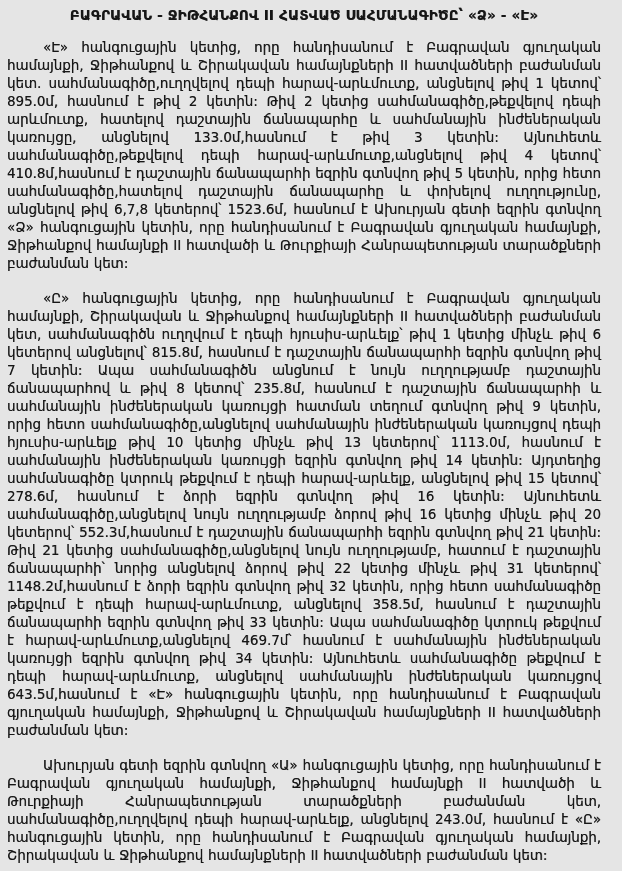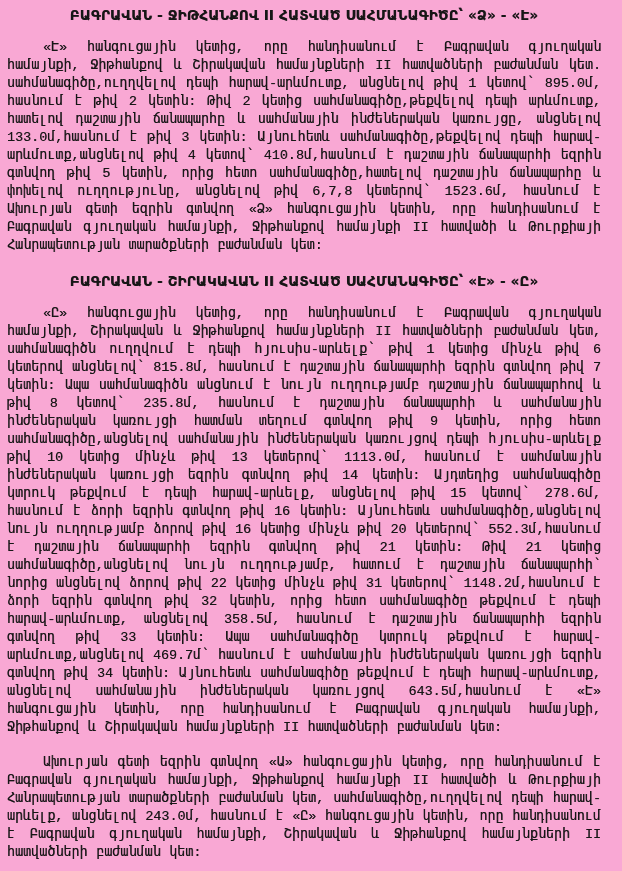--- a/index.html
+++ b/index.html
@@ -15,55 +15,53 @@
     color: #161616;
     
     text-shadow: 0.35px 0.35px 0 rgba(0,0,0,0.55);
     -webkit-font-smoothing: none;
   }
   .page {
     box-sizing: border-box;
     width: 622px;
     height: 871px;
     padding: 6px 21px 0 7px;
-    background: #f9a8d4;
+    background: #e5e5e5;
   }
   .section { margin: 0; }
   .section + .section { margin-top: 17px; }
   .sec-heading {
     margin: 0;
     font-size: 13.5px;
     line-height: 18px;
     font-weight: bold;
     text-align: center;
     letter-spacing: 0.2px;
     white-space: nowrap;
   }
   .sec-body {
     margin: 15px 0 0 0;
     font-size: 13.4px;
     line-height: 18px;
     text-align: justify;
     text-indent: 36px;
     word-spacing: 0.5px;
-    font-family: Liberation Mono, monospace;
   }
 </style>
 </head>
 <body>
 
 <div class="page">
 
   <div class="section">
     <h2 class="sec-heading">ԲԱԳՐԱՎԱՆ - ՋԻԹՀԱՆՔՈՎ II ՀԱՏՎԱԾ ՍԱՀՄԱՆԱԳԻԾԸ՝ «Ձ» - «Է»</h2>
     <p class="sec-body">«Է» հանգուցային կետից, որը հանդիսանում է Բագրավան գյուղական համայնքի, Ջիթհանքով և Շիրակավան համայնքների II հատվածների բաժանման կետ. սահմանագիծը,ուղղվելով դեպի հարավ-արևմուտք, անցնելով թիվ 1 կետով՝ 895.0մ, հասնում է թիվ 2 կետին: Թիվ 2 կետից սահմանագիծը,թեքվելով դեպի արևմուտք, հատելով դաշտային ճանապարհը և սահմանային ինժեներական կառույցը, անցնելով 133.0մ,հասնում է թիվ 3 կետին: Այնուհետև սահմանագիծը,թեքվելով դեպի հարավ-արևմուտք,անցնելով թիվ 4 կետով՝ 410.8մ,հասնում է դաշտային ճանապարհի եզրին գտնվող թիվ 5 կետին, որից հետո սահմանագիծը,հատելով դաշտային ճանապարհը և փոխելով ուղղությունը, անցնելով թիվ 6,7,8 կետերով՝ 1523.6մ, հասնում է Ախուրյան գետի եզրին գտնվող «Ձ» հանգուցային կետին, որը հանդիսանում է Բագրավան գյուղական համայնքի, Ջիթհանքով համայնքի II հատվածի և Թուրքիայի Հանրապետության տարածքների բաժանման կետ:</p>
   </div>
 
   <div class="section">
-    <h2 class="sec-heading">ԲԱԳՐԱՎԱՆ - ՇԻՐԱԿԱՎԱՆ II ՀԱՏՎԱԾ ՍԱՀՄԱՆԱԳԻԾԸ՝ «Է» - «Ը»</h2>
     <p class="sec-body">«Ը» հանգուցային կետից, որը հանդիսանում է Բագրավան գյուղական համայնքի, Շիրակավան և Ջիթհանքով համայնքների II հատվածների բաժանման կետ, սահմանագիծն ուղղվում է դեպի հյուսիս-արևելք՝ թիվ 1 կետից մինչև թիվ 6 կետերով անցնելով՝ 815.8մ, հասնում է դաշտային ճանապարհի եզրին գտնվող թիվ 7 կետին: Ապա սահմանագիծն անցնում է նույն ուղղությամբ դաշտային ճանապարհով և թիվ 8 կետով՝ 235.8մ, հասնում է դաշտային ճանապարհի և սահմանային ինժեներական կառույցի հատման տեղում գտնվող թիվ 9 կետին, որից հետո սահմանագիծը,անցնելով սահմանային ինժեներական կառույցով դեպի հյուսիս-արևելք թիվ 10 կետից մինչև թիվ 13 կետերով՝ 1113.0մ, հասնում է սահմանային ինժեներական կառույցի եզրին գտնվող թիվ 14 կետին: Այդտեղից սահմանագիծը կտրուկ թեքվում է դեպի հարավ-արևելք, անցնելով թիվ 15 կետով՝ 278.6մ, հասնում է ձորի եզրին գտնվող թիվ 16 կետին: Այնուհետև սահմանագիծը,անցնելով նույն ուղղությամբ ձորով թիվ 16 կետից մինչև թիվ 20 կետերով՝ 552.3մ,հասնում է դաշտային ճանապարհի եզրին գտնվող թիվ 21 կետին: Թիվ 21 կետից սահմանագիծը,անցնելով նույն ուղղությամբ, հատում է դաշտային ճանապարհի՝ նորից անցնելով ձորով թիվ 22 կետից մինչև թիվ 31 կետերով՝ 1148.2մ,հասնում է ձորի եզրին գտնվող թիվ 32 կետին, որից հետո սահմանագիծը թեքվում է դեպի հարավ-արևմուտք, անցնելով 358.5մ, հասնում է դաշտային ճանապարհի եզրին գտնվող թիվ 33 կետին: Ապա սահմանագիծը կտրուկ թեքվում է հարավ-արևմուտք,անցնելով 469.7մ՝ հասնում է սահմանային ինժեներական կառույցի եզրին գտնվող թիվ 34 կետին: Այնուհետև սահմանագիծը թեքվում է դեպի հարավ-արևմուտք, անցնելով սահմանային ինժեներական կառույցով 643.5մ,հասնում է «Է» հանգուցային կետին, որը հանդիսանում է Բագրավան գյուղական համայնքի, Ջիթհանքով և Շիրակավան համայնքների II հատվածների բաժանման կետ:</p>
   </div>
 
   <div class="section">
     <p class="sec-body">Ախուրյան գետի եզրին գտնվող «Ա» հանգուցային կետից, որը հանդիսանում է Բագրավան գյուղական համայնքի, Ջիթհանքով համայնքի II հատվածի և Թուրքիայի Հանրապետության տարածքների բաժանման կետ, սահմանագիծը,ուղղվելով դեպի հարավ-արևելք, անցնելով 243.0մ, հասնում է «Ը» հանգուցային կետին, որը հանդիսանում է Բագրավան գյուղական համայնքի, Շիրակավան և Ջիթհանքով համայնքների II հատվածների բաժանման կետ:</p>
   </div>
 
 </div>
 
 </body></html>

